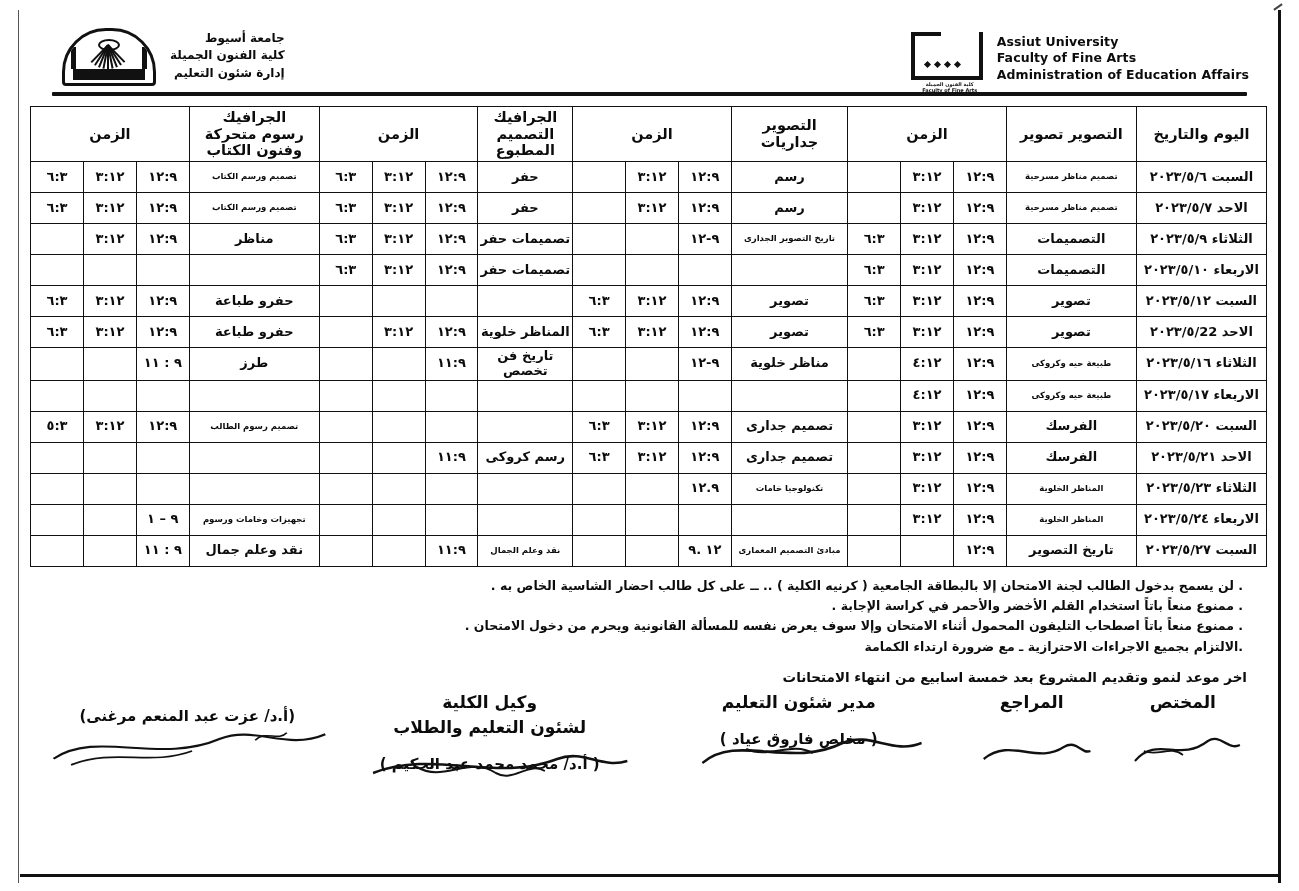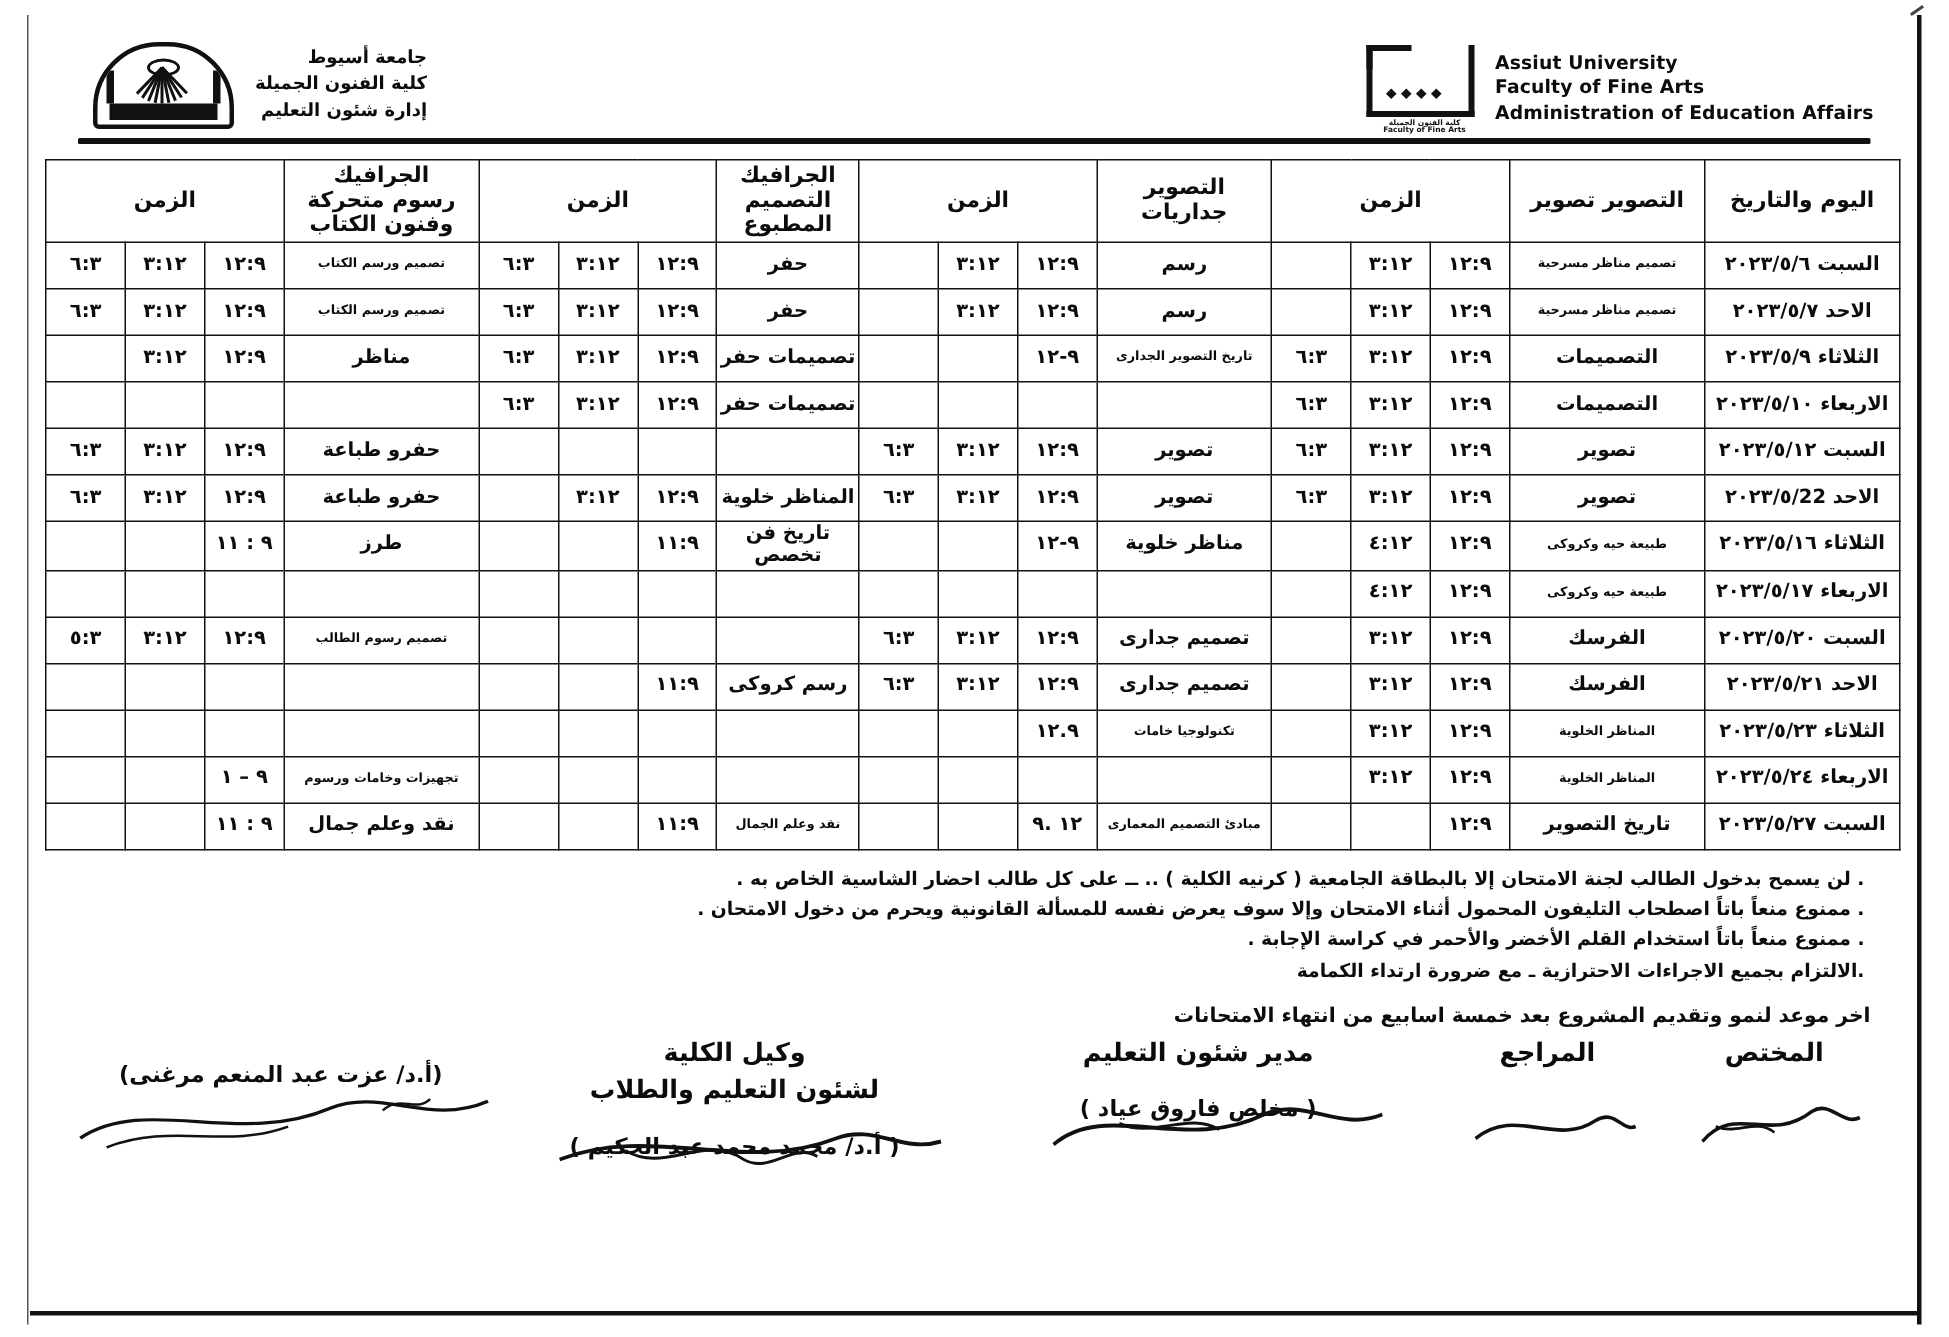--- a/index.html
+++ b/index.html
@@ -23,21 +23,21 @@
     border-left:1px solid #555;
     pointer-events:none;
   }
 
   
   .letterhead{
     display:flex;align-items:flex-start;justify-content:space-between;
     padding:8px 28px 0 40px;
     position:relative;
   }
-  .lh-left{display:flex;align-items:flex-start;gap:14px;direction:ltr;}
+  .lh-left{display:flex;align-items:center;gap:14px;direction:ltr;}
   .lh-right{display:flex;align-items:flex-start;gap:14px;}
 
   .eng-lines{direction:ltr;text-align:left;font-size:12.5px;line-height:1.3;
     font-weight:bold;font-family:"DejaVu Sans",sans-serif;letter-spacing:.1px;
     padding-top:12px;}
   .ar-lines{direction:rtl;text-align:right;font-size:12px;line-height:1.45;
     font-weight:bold;padding-top:8px;}
 
   .logo-box{width:72px;height:48px;position:relative;margin-top:8px;}
   .logo-box .lb-frame{
@@ -496,22 +496,22 @@
             <td class="time">٩ : ١١</td>
             <td class="time"></td>
             <td class="time"></td>
           </tr>
         </tbody>
     </table>
   </div>
 
   <div class="notes">
     <div class="n n1">. لن يسمح بدخول الطالب لجنة الامتحان إلا بالبطاقة الجامعية ( كرنيه الكلية ) .. ــ على كل طالب احضار الشاسية الخاص به .</div>
+    <div class="n n3">. ممنوع منعاً باتاً استخدام القلم الأخضر والأحمر في كراسة الإجابة .</div>
     <div class="n n2">. ممنوع منعاً باتاً اصطحاب التليفون المحمول أثناء الامتحان وإلا سوف يعرض نفسه للمسألة القانونية ويحرم من دخول الامتحان .</div>
-    <div class="n n3">. ممنوع منعاً باتاً استخدام القلم الأخضر والأحمر في كراسة الإجابة .</div>
     <div class="n n4">.الالتزام بجميع الاجراءات الاحترازية ـ مع ضرورة ارتداء الكمامة</div>
   </div>
 
   <div class="deadline">اخر موعد لنمو وتقديم المشروع بعد خمسة اسابيع من انتهاء الامتحانات</div>
 
   <div class="sign-row">
 
     <div class="sign-col sc-a">
       <div style="display:flex;justify-content:space-around;">
         <div>

